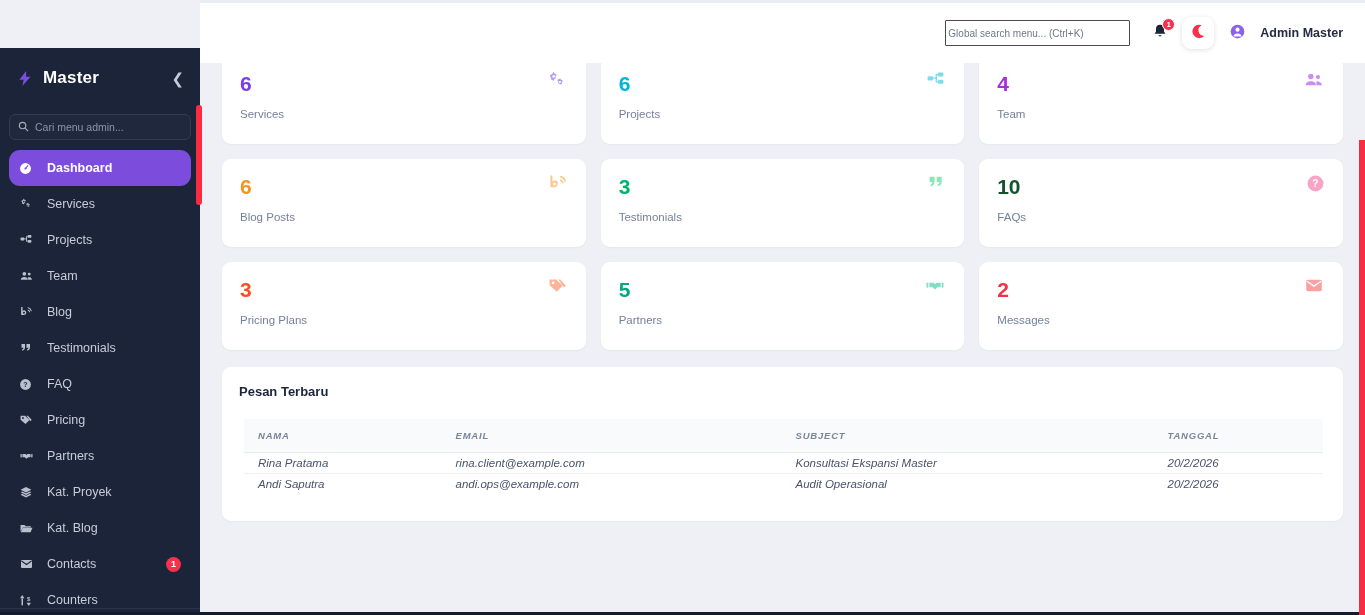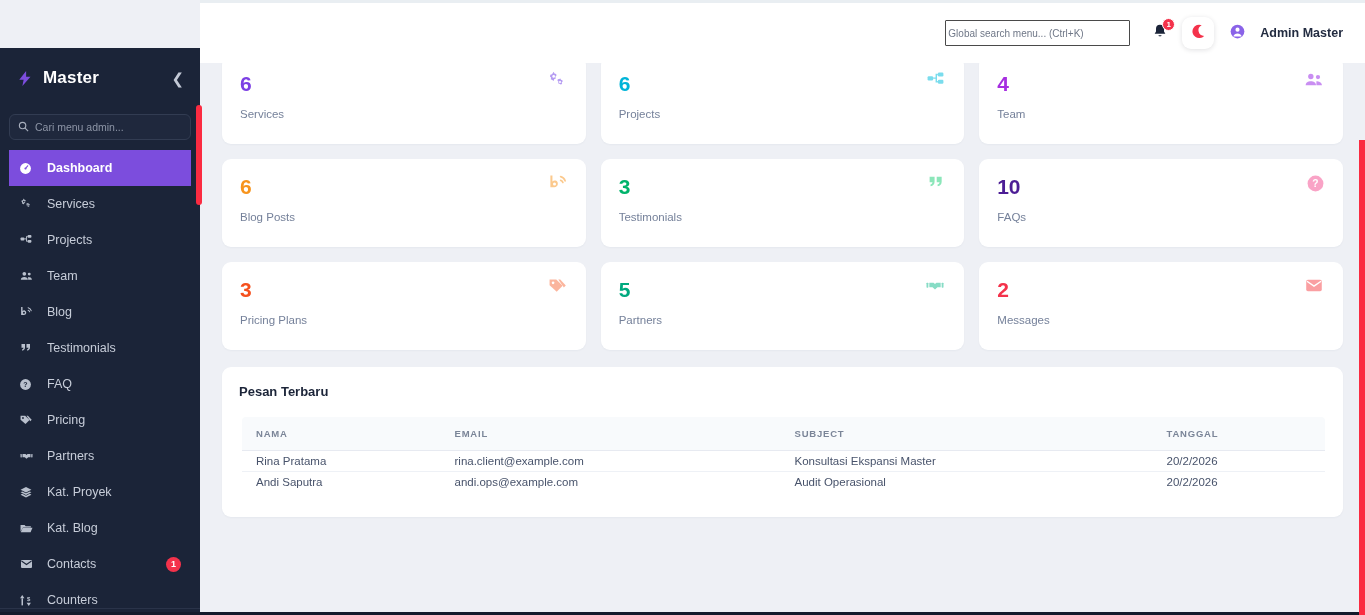--- a/index.html
+++ b/index.html
@@ -83,21 +83,21 @@
   }
   .sidebar-search input::placeholder { color: #8d95a6; }
 
   .sidebar-nav {
     padding: 0 9px;
   }
   .nav-item {
     height: 36px;
     display: flex;
     align-items: center;
-    border-radius: 0;
+    border-radius: 11px;
     padding: 0 10px;
     margin-bottom: 0px;
     cursor: pointer;
     position: relative;
   }
   .nav-item .ic {
     width: 20px;
     flex: 0 0 20px;
     display: flex;
     align-items: center;
@@ -278,23 +278,24 @@
   }
   .table-title {
     font-size: 13px;
     font-weight: bold;
     color: #1b2438;
     margin-bottom: 15px;
   }
   .msg-table {
     width: 100%;
     border-collapse: collapse;
-    border: 3px solid #84cc16;
+    border: 5px solid #84cc16;
     border-radius: 7px;
     overflow: hidden;
+    font-style: italic;
   }
   .msg-table thead th {
     background: #f8fafc;
     text-align: left;
     font-size: 9.5px;
     letter-spacing: .8px;
     color: #7b8598;
     font-weight: bold;
     padding: 11px 14px;
     border-bottom: 1px solid #e7eaf1;
@@ -594,21 +595,21 @@
           <div class="stat-label">Testimonials</div>
           <span class="stat-icon">
             <svg width="20" height="17" viewBox="0 0 24 24" fill="#79e2ae">
                 <path d="M3 4h7v7c0 3.4-2.1 5.6-5.4 6.3l-.7-2.2C5.8 14.6 7 13.4 7 11.6H3z"></path>
                 <path d="M13 4h7v7c0 3.4-2.1 5.6-5.4 6.3l-.7-2.2c1.9-.5 3.1-1.7 3.1-3.5h-4z"></path>
               </svg>
           </span>
         </div>
 
         <div class="stat-card">
-          <div class="stat-num" style="color:#4c1d95">10</div>
+          <div class="stat-num" style="color:#14532d">10</div>
           <div class="stat-label">FAQs</div>
           <span class="stat-icon">
             <svg width="19" height="19" viewBox="0 0 24 24">
                 <circle cx="12" cy="12" r="10" fill="#f994bd"></circle>
                 <text x="12" y="17" text-anchor="middle" font-size="13" font-weight="bold" fill="#fff" font-family="sans-serif">?</text>
               </svg>
           </span>
         </div>
 
         <div class="stat-card">

